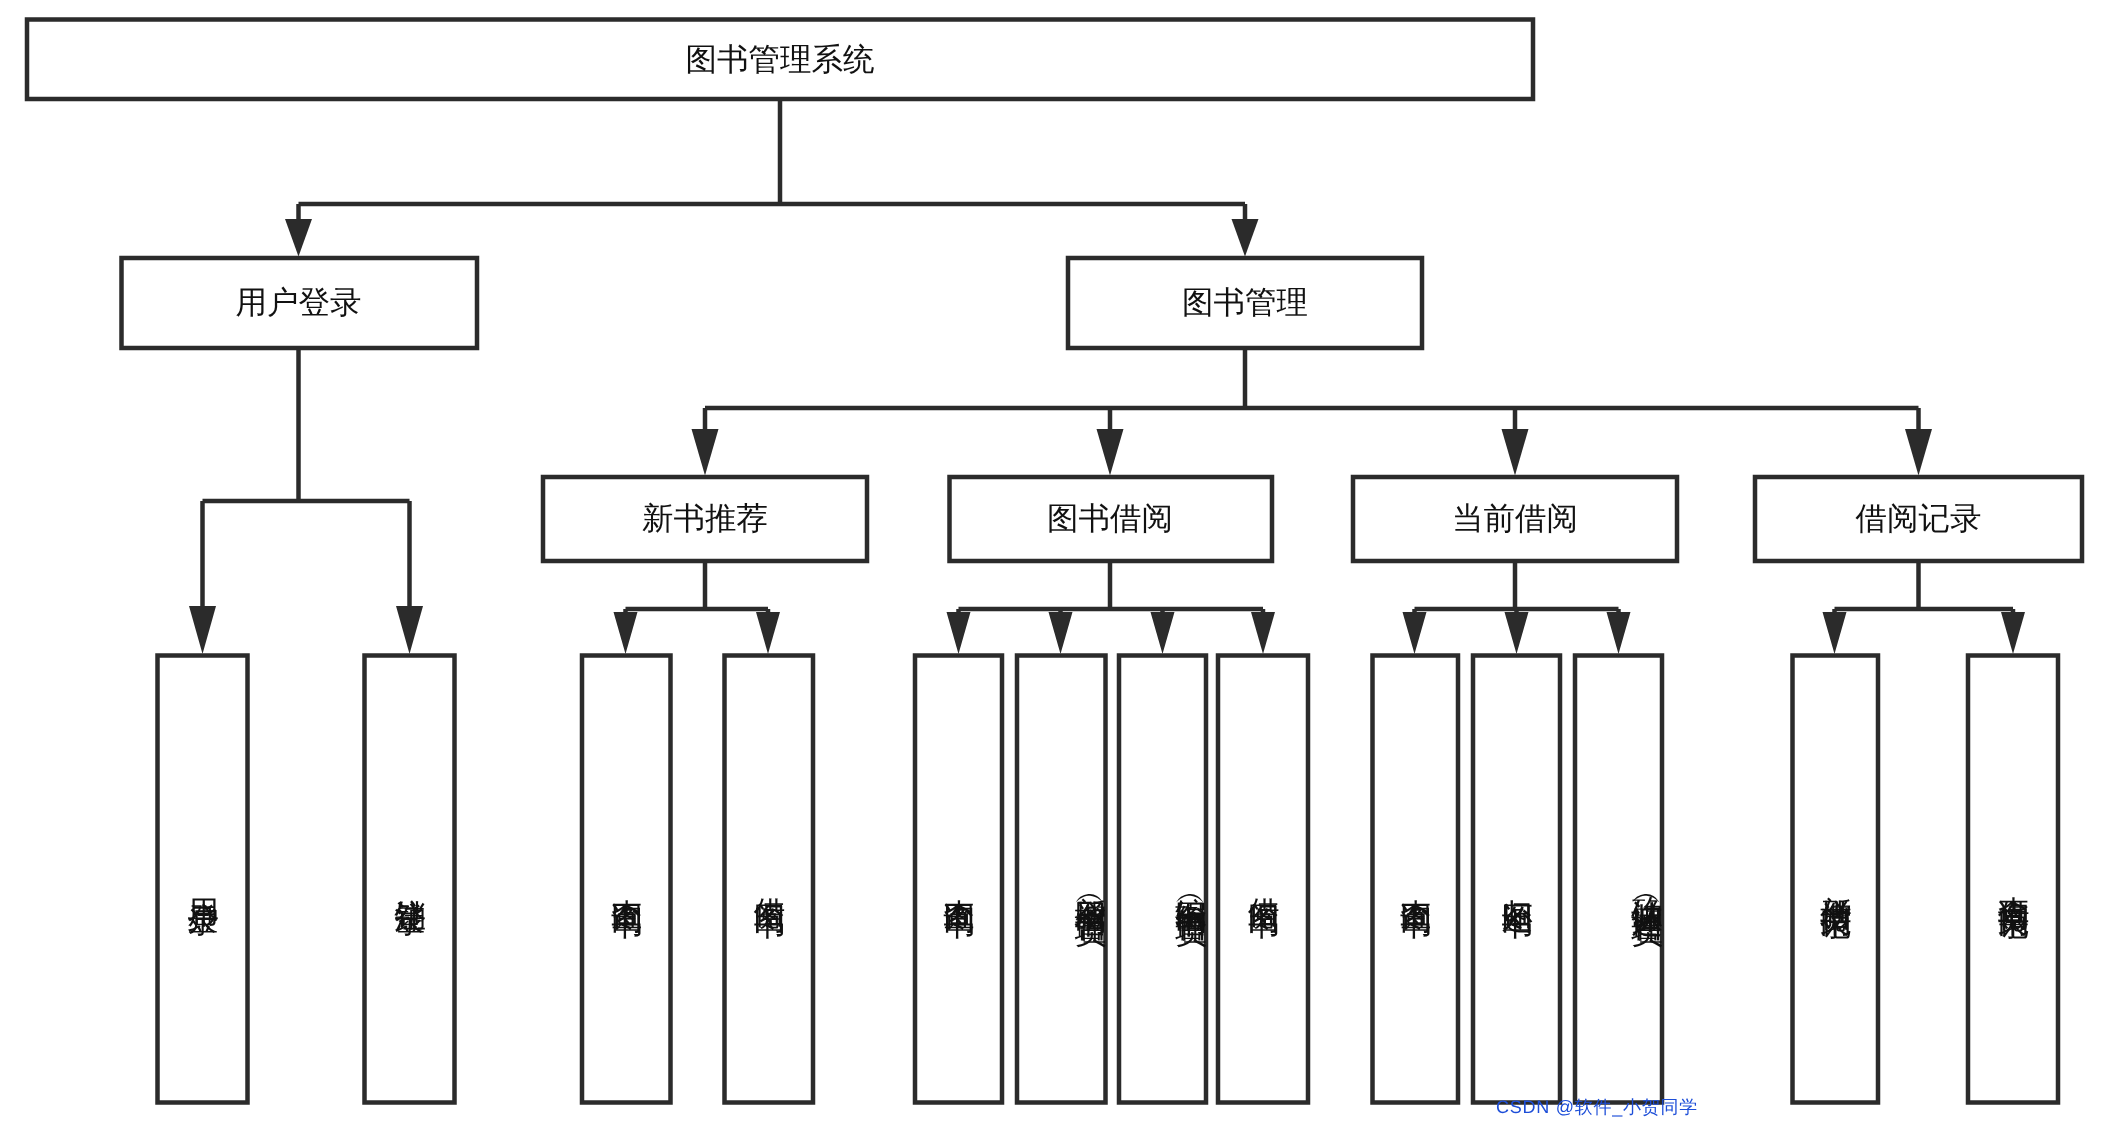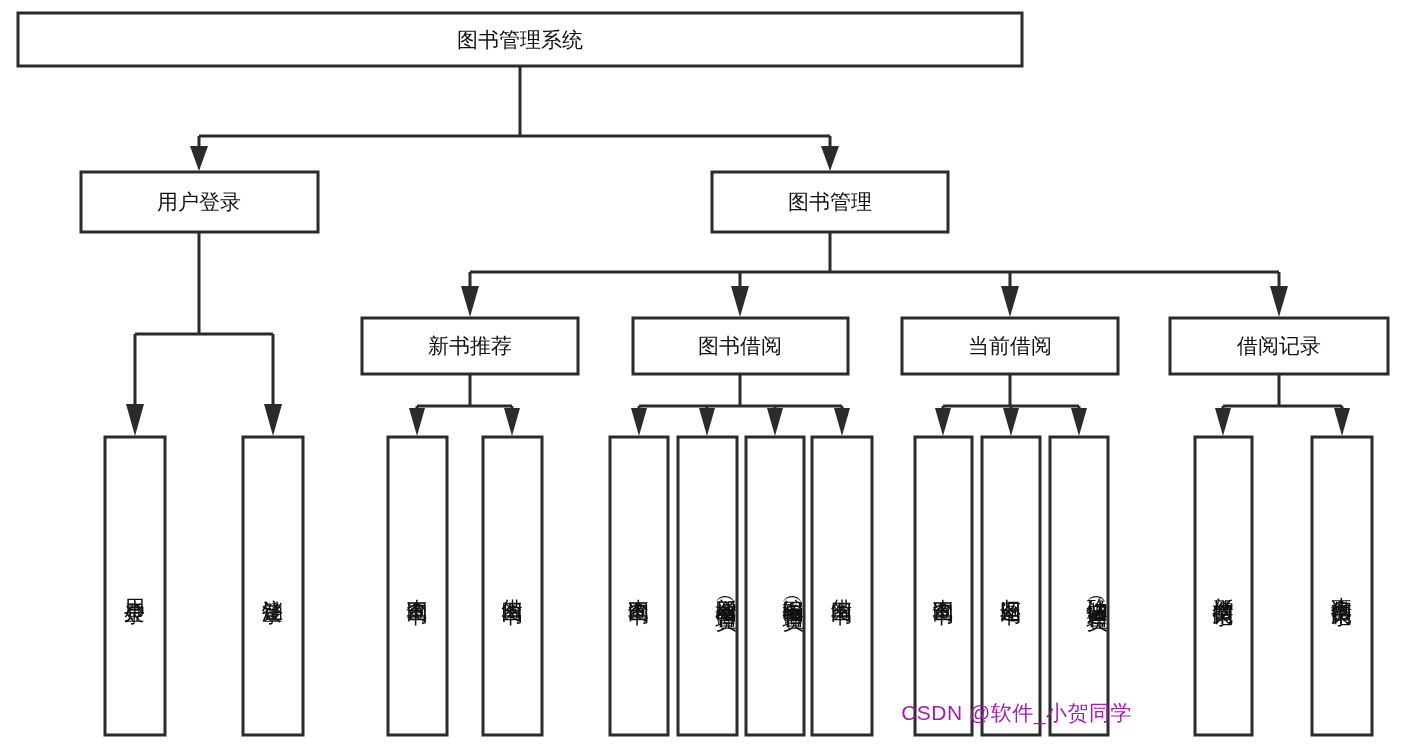--- a/index.html
+++ b/index.html
@@ -59,24 +59,24 @@
     white-space: nowrap;
     display: flex;
     align-items: center;
     justify-content: center;
     position: absolute;
     pointer-events: none;
   }
   #watermark {
     position: absolute;
     right: 8px;
-    bottom: 20px;
-    font-family: "Liberation Sans", "DejaVu Sans", sans-serif;
-    font-size: 21px;
-    color: #a21caf;
+    bottom: 0;
+    font-family: "Liberation Sans", "DejaVu Sans", sans-serif;
+    font-size: 12px;
+    color: #1d4ed8;
     letter-spacing: 0.5px;
     white-space: nowrap;
   }
 </style>
 </head>
 <body>
 
 <div id="diagram-root">
 
   <svg id="flowchart" viewBox="0 0 1405 747" xmlns="http://www.w3.org/2000/svg">

